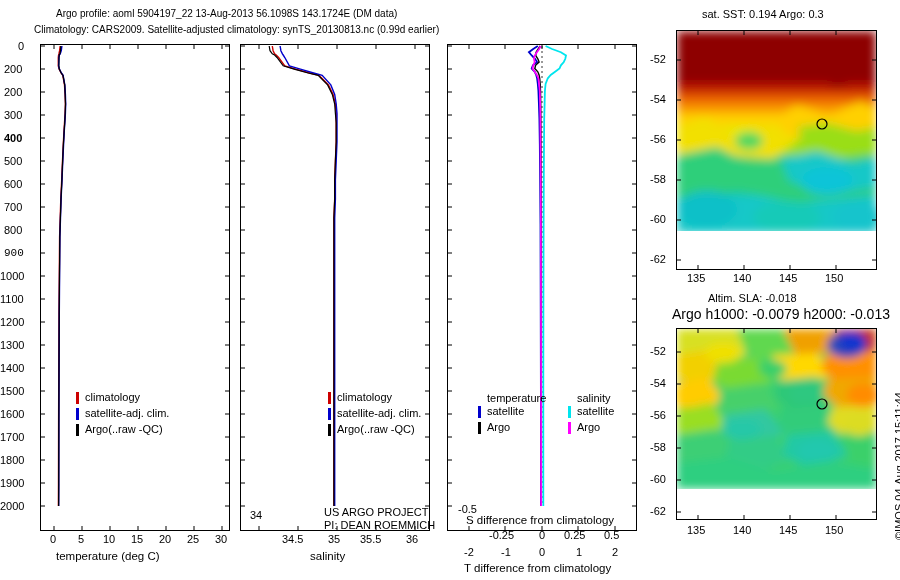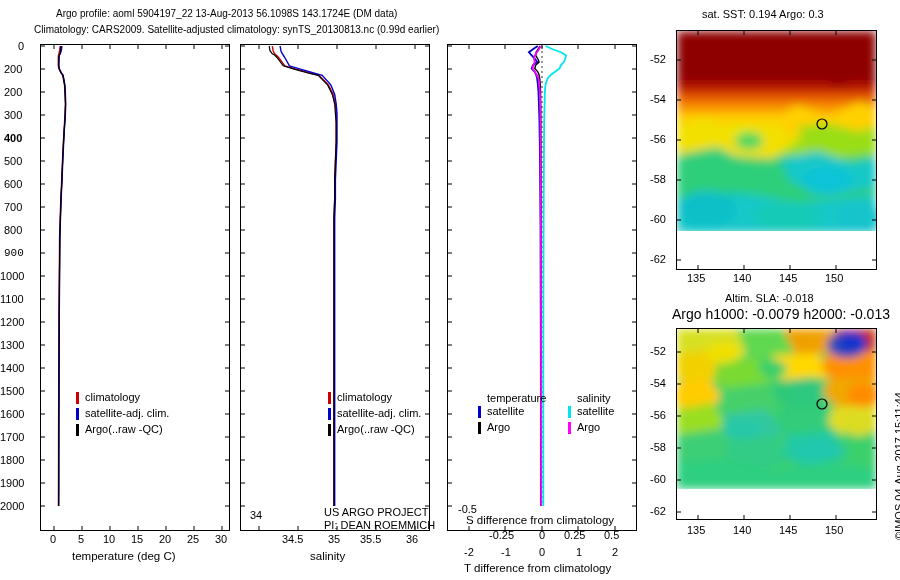--- a/index.html
+++ b/index.html
@@ -109,21 +109,21 @@
 <div class="abs tick" style="left:0px;top:477px;">1900</div>
 <div class="abs tick" style="left:0px;top:500px;">2000</div>
 
 <div class="abs tick" style="left:50px;top:533px;">0</div>
 <div class="abs tick" style="left:78px;top:533px;">5</div>
 <div class="abs tick" style="left:103px;top:533px;">10</div>
 <div class="abs tick" style="left:131px;top:533px;">15</div>
 <div class="abs tick" style="left:159px;top:533px;">20</div>
 <div class="abs tick" style="left:187px;top:533px;">25</div>
 <div class="abs tick" style="left:215px;top:533px;">30</div>
-<div class="abs axlab" style="left:72px;top:550px;">temperature (deg C)</div>
+<div class="abs axlab" style="left:56px;top:550px;">temperature (deg C)</div>
 
 <div class="abs" style="left:76px;top:390px;">
   <div style="position:relative;height:16px;">
     <span class="swatch" style="left:0;top:2px;height:12px;background:#cc0000;"></span>
     <span class="legtxt abs" style="left:9px;top:1px;">climatology</span>
   </div>
   <div style="position:relative;height:16px;">
     <span class="swatch" style="left:0;top:2px;height:12px;background:#0000cc;"></span>
     <span class="legtxt abs" style="left:9px;top:1px;">satellite-adj. clim.</span>
   </div>
@@ -388,21 +388,21 @@
 <div class="abs tick" style="left:650px;top:93px;">-54</div>
 <div class="abs tick" style="left:650px;top:133px;">-56</div>
 <div class="abs tick" style="left:650px;top:173px;">-58</div>
 <div class="abs tick" style="left:650px;top:213px;">-60</div>
 <div class="abs tick" style="left:650px;top:253px;">-62</div>
 <div class="abs tick" style="left:687px;top:272px;">135</div>
 <div class="abs tick" style="left:733px;top:272px;">140</div>
 <div class="abs tick" style="left:779px;top:272px;">145</div>
 <div class="abs tick" style="left:825px;top:272px;">150</div>
 
-<div class="abs ttl" style="left:708px;top:292px;font-size:11px;margin-left:17px;">Altim. SLA: -0.018</div>
+<div class="abs ttl" style="left:708px;top:292px;font-size:11px;">Altim. SLA: -0.018</div>
 <div class="abs ttl" style="left:672px;top:306px;font-size:14px;">Argo h1000: -0.0079 h2000: -0.013</div>
 <div class="mapwrap" style="left:676px;top:328px;width:201px;height:192px;">
   <svg width="199" height="190" viewBox="0 0 199 190">
     <defs>
       <filter id="blurB" x="-20%" y="-20%" width="140%" height="140%">
         <feGaussianBlur stdDeviation="4.5"></feGaussianBlur>
       </filter>
       <clipPath id="clipB">
           <rect x="0" y="0" width="199" height="160"></rect>
         </clipPath>

